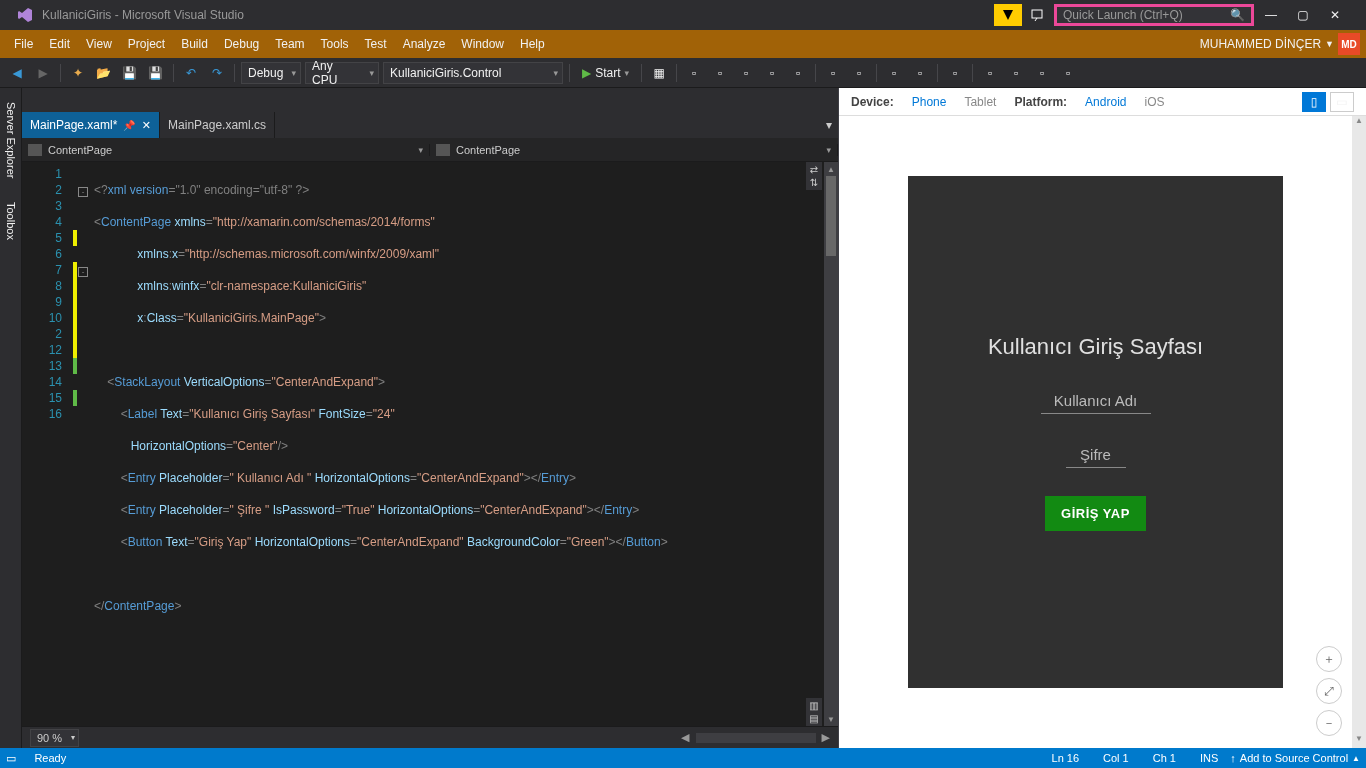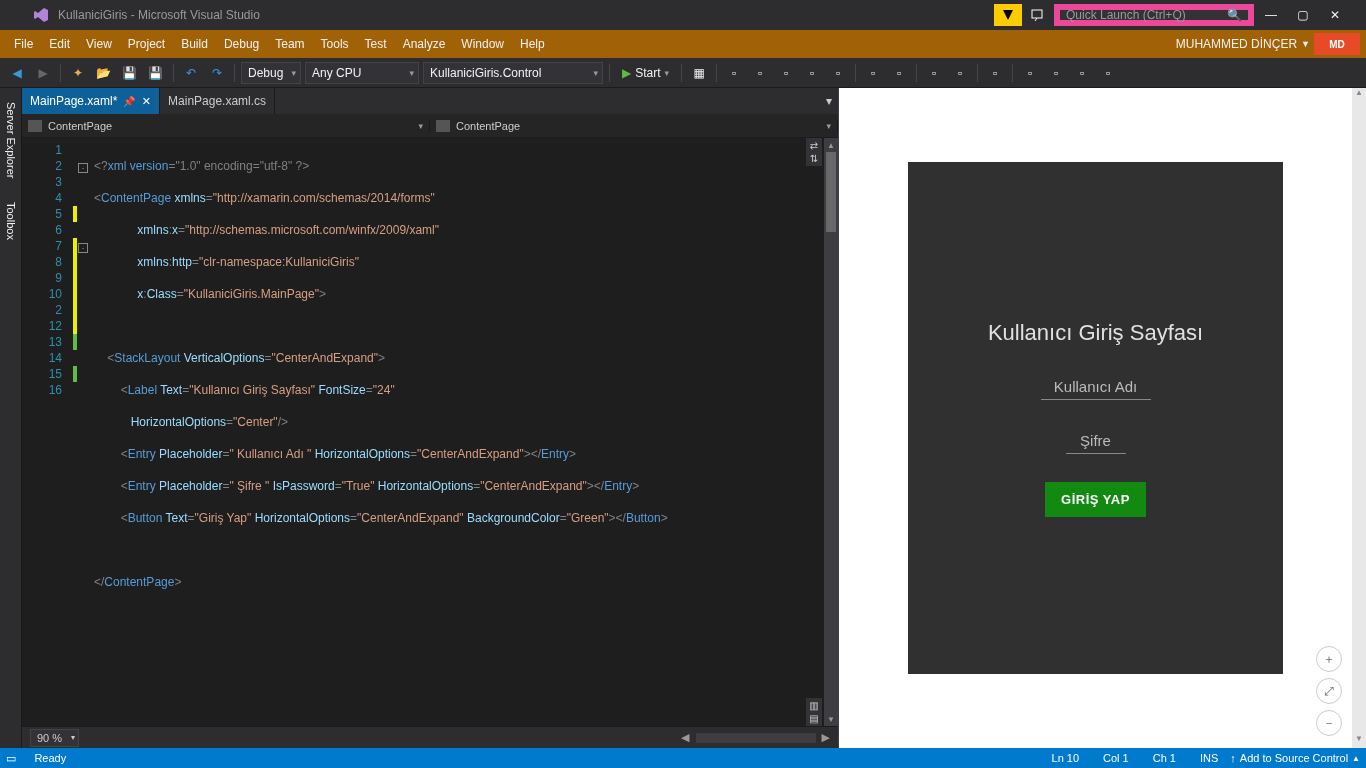--- a/index.html
+++ b/index.html
@@ -1,48 +1,48 @@
 <!DOCTYPE html>
 <html><head>
 <meta charset="utf-8">
 <style>
 * { margin: 0; padding: 0; box-sizing: border-box; font-family: "Segoe UI", Tahoma, sans-serif; }
 body { width: 1366px; height: 768px; background: #2d2d30; color: #f1f1f1; font-size: 12px; overflow: hidden; position: relative; }
 
 
-.title-bar { height: 30px; background: #2d2d30; display: flex; align-items: center; padding: 0 16px; margin-left: 16px; }
+.title-bar { height: 30px; background: #2d2d30; display: flex; align-items: center; padding: 0 16px; }
 .vs-logo { width: 18px; height: 18px; display: flex; align-items: center; justify-content: center; margin-right: 8px; }
 .title-text { color: #999; font-size: 12px; flex: 1; }
 .title-right { display: flex; align-items: center; gap: 2px; }
 .diag { width: 28px; height: 22px; background: #ffcc00; display: flex; align-items: center; justify-content: center; color: #000; }
 .diag2 { width: 28px; height: 22px; display: flex; align-items: center; justify-content: center; color: #fff; }
-.quick-launch { width: 200px; height: 22px; background: #333337; border: 6px solid #ec4899; color: #999; padding: 0 6px; display: flex; align-items: center; justify-content: space-between; }
+.quick-launch { width: 200px; height: 22px; background: #333337; border: 3px solid #ec4899; color: #999; padding: 0 6px; display: flex; align-items: center; justify-content: space-between; }
 .win-btn { width: 30px; height: 22px; display: flex; align-items: center; justify-content: center; color: #f1f1f1; cursor: pointer; }
 
 
 .menu-bar { height: 28px; background: #a16207; display: flex; align-items: center; padding: 0 6px; }
 .menu-item { padding: 4px 8px; color: #f1f1f1; cursor: pointer; }
 .menu-right { margin-left: auto; display: flex; align-items: center; gap: 4px; color: #f1f1f1; }
-.user-badge { width: 46px; height: 22px; background: #e84a27; color: #fff; display: flex; align-items: center; justify-content: center; font-size: 10px; font-weight: bold; }
+.user-badge { width: 22px; height: 22px; background: #e84a27; color: #fff; display: flex; align-items: center; justify-content: center; font-size: 10px; font-weight: bold; }
 
 
 .toolbar { height: 30px; background: #2d2d30; display: flex; align-items: center; padding: 0 6px; gap: 4px; border-bottom: 1px solid #1b1b1c; }
 .tb-btn { width: 22px; height: 22px; display: flex; align-items: center; justify-content: center; color: #f1f1f1; cursor: pointer; border-radius: 2px; }
 .tb-sep { width: 1px; height: 18px; background: #46464a; margin: 0 2px; }
 .tb-combo { height: 22px; background: #333337; border: 1px solid #434346; color: #f1f1f1; padding: 0 18px 0 6px; display: flex; align-items: center; position: relative; font-size: 12px; }
 .tb-combo::after { content: "▾"; position: absolute; right: 4px; font-size: 9px; color: #999; }
 .tb-start { height: 22px; display: flex; align-items: center; gap: 4px; color: #f1f1f1; padding: 0 6px; cursor: pointer; }
 .tb-start .play { color: #5fba47; }
 
 
 .main { position: absolute; top: 88px; left: 0; right: 0; bottom: 20px; display: flex; }
 .side-tabs { width: 22px; background: #2d2d30; border-right: 1px solid #1b1b1c; display: flex; flex-direction: column; align-items: center; padding-top: 6px; gap: 8px; }
 .side-tab { writing-mode: vertical-rl; padding: 8px 2px; color: #f1f1f1; font-size: 11px; cursor: pointer; background: #2d2d30; }
 
-.editor-pane { flex: 1; display: flex; flex-direction: column; background: #1e1e1e; min-width: 0; }
+.editor-pane { flex: 1; display: flex; flex-direction: column; background: #1e1e1e; min-width: 0; margin-top: 24px; }
 .doc-tabs { height: 26px; background: #2d2d30; display: flex; align-items: stretch; }
 .doc-tab { display: flex; align-items: center; padding: 0 8px; gap: 6px; font-size: 12px; cursor: pointer; border-right: 1px solid #1b1b1c; }
 .doc-tab.active { background: #0e6198; color: #fff; }
 .doc-tab.inactive { background: #2d2d30; color: #ccc; }
 .doc-tab .x { font-size: 11px; }
 .doc-tab .pin { font-size: 10px; }
 
 .nav-combos { height: 24px; background: #252526; display: flex; align-items: center; border-bottom: 1px solid #1b1b1c; }
 .nav-combo { flex: 1; display: flex; align-items: center; padding: 0 6px; gap: 6px; color: #ccc; font-size: 11px; position: relative; border-right: 1px solid #1b1b1c; }
 .nav-combo::after { content: "▾"; position: absolute; right: 6px; font-size: 9px; color: #999; }
@@ -157,21 +157,21 @@
   <span class="tb-btn" style="color:#e8ab4d">📂</span>
   <span class="tb-btn" style="color:#3998d6">💾</span>
   <span class="tb-btn" style="color:#3998d6">💾</span>
   <span class="tb-sep"></span>
   <span class="tb-btn" style="color:#3998d6">↶</span>
   <span class="tb-btn" style="color:#3998d6">↷</span>
   <span class="tb-sep"></span>
   <div class="tb-combo" style="width:60px">
       <span>Debug</span>
     </div>
-  <div class="tb-combo" style="width:114px">
+  <div class="tb-combo" style="width:74px">
       <span>Any CPU</span>
     </div>
   <div class="tb-combo" style="width:180px">
       <span>KullaniciGiris.Control</span>
     </div>
   <span class="tb-sep"></span>
   <div class="tb-start">
     <span class="play">▶</span>
     <span>Start</span>
     <span style="font-size:9px;color:#999">▾</span>
@@ -274,21 +274,21 @@
         <div style="height:16px"></div>
         <div style="height:16px"></div>
         <div style="height:16px"></div>
         <div style="height:16px"></div>
         <div style="height:16px"><span class="fold-box">-</span></div>
       </div>
       <div class="code">
 <div><span class="tk-punct">&lt;?</span><span class="tk-tag">xml version</span><span class="tk-punct">="1.0" encoding="utf-8" </span><span class="tk-punct">?&gt;</span></div>
 <div><span class="tk-punct">&lt;</span><span class="tk-tag">ContentPage </span><span class="tk-attr">xmlns</span><span class="tk-punct">=</span><span class="tk-str">"http://xamarin.com/schemas/2014/forms"</span></div>
 <div>             <span class="tk-attr">xmlns</span><span class="tk-punct">:</span><span class="tk-attr">x</span><span class="tk-punct">=</span><span class="tk-str">"http://schemas.microsoft.com/winfx/2009/xaml"</span></div>
-<div>             <span class="tk-attr">xmlns</span><span class="tk-punct">:</span><span class="tk-attr">http</span><span class="tk-punct">=</span><span class="tk-str">"clr-namespace:KullaniciGiris"</span></div>
+<div>             <span class="tk-attr">xmlns</span><span class="tk-punct">:</span><span class="tk-attr">winfx</span><span class="tk-punct">=</span><span class="tk-str">"clr-namespace:KullaniciGiris"</span></div>
 <div>             <span class="tk-attr">x</span><span class="tk-punct">:</span><span class="tk-attr">Class</span><span class="tk-punct">=</span><span class="tk-str">"KullaniciGiris.MainPage"</span><span class="tk-punct">&gt;</span></div>
 <div> </div>
 <div>    <span class="tk-punct">&lt;</span><span class="tk-tag">StackLayout </span><span class="tk-attr">VerticalOptions</span><span class="tk-punct">=</span><span class="tk-str">"CenterAndExpand"</span><span class="tk-punct">&gt;</span></div>
 <div>        <span class="tk-punct">&lt;</span><span class="tk-tag">Label </span><span class="tk-attr">Text</span><span class="tk-punct">=</span><span class="tk-str">"Kullanıcı Giriş Sayfası" </span><span class="tk-attr">FontSize</span><span class="tk-punct">=</span><span class="tk-str">"24"</span></div>
 <div>           <span class="tk-attr">HorizontalOptions</span><span class="tk-punct">=</span><span class="tk-str">"Center"</span><span class="tk-punct">/&gt;</span></div>
 <div>        <span class="tk-punct">&lt;</span><span class="tk-tag">Entry </span><span class="tk-attr">Placeholder</span><span class="tk-punct">=</span><span class="tk-str">" Kullanıcı Adı " </span><span class="tk-attr">HorizontalOptions</span><span class="tk-punct">=</span><span class="tk-str">"CenterAndExpand"</span><span class="tk-punct">&gt;&lt;/</span><span class="tk-tag">Entry</span><span class="tk-punct">&gt;</span></div>
 <div>        <span class="tk-punct">&lt;</span><span class="tk-tag">Entry </span><span class="tk-attr">Placeholder</span><span class="tk-punct">=</span><span class="tk-str">" Şifre " </span><span class="tk-attr">IsPassword</span><span class="tk-punct">=</span><span class="tk-str">"True" </span><span class="tk-attr">HorizontalOptions</span><span class="tk-punct">=</span><span class="tk-str">"CenterAndExpand"</span><span class="tk-punct">&gt;&lt;/</span><span class="tk-tag">Entry</span><span class="tk-punct">&gt;</span></div>
 <div>        <span class="tk-punct">&lt;</span><span class="tk-tag">Button </span><span class="tk-attr">Text</span><span class="tk-punct">=</span><span class="tk-str">"Giriş Yap" </span><span class="tk-attr">HorizontalOptions</span><span class="tk-punct">=</span><span class="tk-str">"CenterAndExpand" </span><span class="tk-attr">BackgroundColor</span><span class="tk-punct">=</span><span class="tk-str">"Green"</span><span class="tk-punct">&gt;&lt;/</span><span class="tk-tag">Button</span><span class="tk-punct">&gt;</span></div>
 <div> </div>
 <div><span class="tk-punct">&lt;/</span><span class="tk-tag">ContentPage</span><span class="tk-punct">&gt;</span></div>
@@ -314,20 +314,32 @@
           <span>90 %</span>
         </div>
       <span style="flex:1"></span>
       <span style="color:#999">◀</span>
       <div style="flex:0 0 120px;height:10px;background:#3e3e42;position:relative"></div>
       <span style="color:#999">▶</span>
     </div>
   </div>
 
   <div class="preview-pane">
+    <div class="preview-header">
+      <span class="ph-label">Device:</span>
+      <span class="ph-opt active">Phone</span>
+      <span class="ph-opt">Tablet</span>
+      <span class="ph-label">Platform:</span>
+      <span class="ph-opt active">Android</span>
+      <span class="ph-opt">iOS</span>
+      <div class="ph-icons">
+        <span class="ph-ibtn active">▯</span>
+        <span class="ph-ibtn">▭</span>
+      </div>
+    </div>
     <div style="flex:1;display:flex">
       <div class="preview-body">
         <div class="phone-screen">
           <div class="login-title">Kullanıcı Giriş Sayfası</div>
           <div class="login-input">Kullanıcı Adı</div>
           <div class="login-input" style="width:60px">Şifre</div>
           <div class="login-btn">GİRİŞ YAP</div>
         </div>
         <div class="preview-zoom">
           <span class="pz-btn">＋</span>
@@ -340,21 +352,21 @@
         <div style="position:absolute;bottom:0;left:0;right:0;height:14px;text-align:center;font-size:8px;color:#888">▼</div>
       </div>
     </div>
   </div>
 </div>
 
 <div class="status-bar">
   <span style="margin-right:6px">▭</span>
   <span class="sb-item">Ready</span>
   <span style="flex:1"></span>
-  <span class="sb-item">Ln 10</span>
+  <span class="sb-item">Ln 16</span>
   <span class="sb-item">Col 1</span>
   <span class="sb-item">Ch 1</span>
   <span class="sb-item">INS</span>
   <div class="sb-right">
     <span style="margin-right:4px">↑</span>
     <span>Add to Source Control</span>
     <span style="font-size:8px;margin-left:4px">▲</span>
   </div>
 </div>
 

